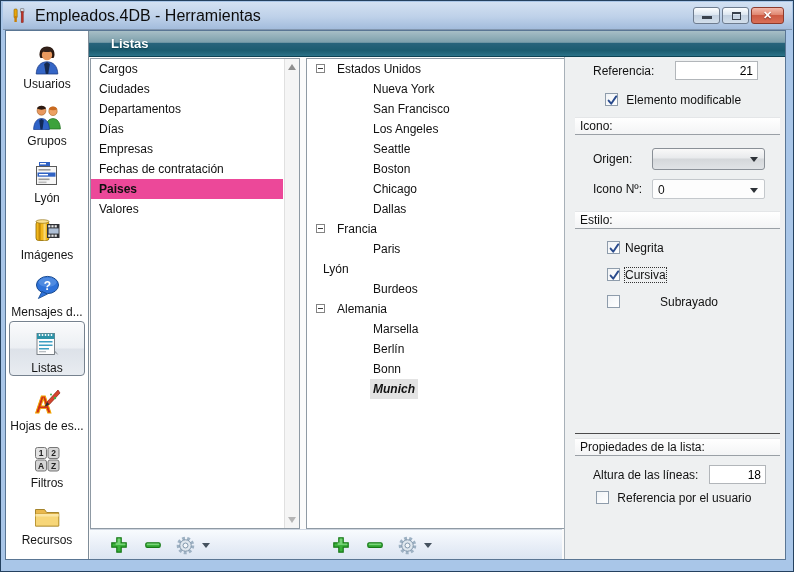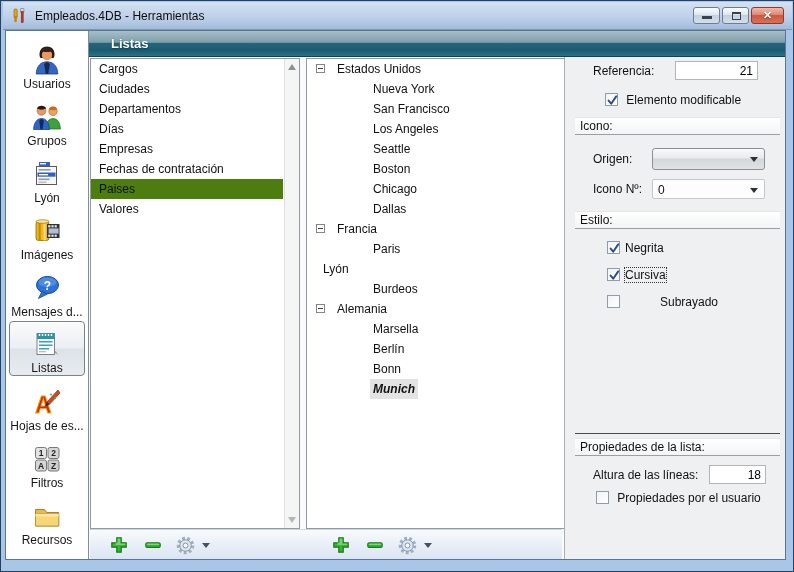--- a/index.html
+++ b/index.html
@@ -3,21 +3,21 @@
 <meta charset="utf-8">
 <style>
   html,body{margin:0;padding:0;background:#d8d8d8;}
   *{box-sizing:border-box;font-family:"Liberation Sans",sans-serif;}
   .window{position:relative;width:794px;height:572px;background:#a9c6e8;border:1px solid #24415f;overflow:hidden;}
   
   .titlebar{position:absolute;left:2px;top:1px;width:789px;height:28px;
     background:linear-gradient(180deg,#d3e1f2 0%,#bed1e9 55%,#a3bcdc 100%);
     display:flex;align-items:center;border-bottom:1px solid #8296ae;}
   .app-icon{width:18px;height:18px;margin:0 6px 0 8px;flex:none;}
-  .title-text{font-size:12px;color:#0c0c0c;white-space:nowrap;}
+  .title-text{font-size:16px;color:#0c0c0c;white-space:nowrap;}
   .win-btns{position:absolute;right:8px;top:5px;display:flex;gap:2px;}
   .win-btn{width:27px;height:17px;border:1px solid #6e7c8f;border-radius:3px;
     background:linear-gradient(180deg,#fdfeff 0%,#dce6f0 45%,#c2d0e0 50%,#d3dfeb 100%);
     position:relative;cursor:default;}
   .win-btn.close{width:33px;border:1px solid #8c3a2c;
     background:linear-gradient(180deg,#f3b8a9 0%,#e08771 45%,#cd5a43 50%,#d96f57 100%);}
   .glyph-min{position:absolute;left:8px;bottom:4px;width:10px;height:3px;background:#38414d;}
   .glyph-max{position:absolute;left:9px;top:4px;width:9px;height:8px;border:1px solid #38414d;border-top:2px solid #38414d;background:transparent;}
   .glyph-close{position:absolute;left:0;top:1px;width:100%;text-align:center;color:#fff;font-size:11px;font-weight:bold;text-shadow:0 1px 1px #7d2a1d;}
   
@@ -38,21 +38,21 @@
   .header-title{color:#ffffff;font-size:13px;font-weight:bold;margin-left:22px;text-shadow:0 1px 2px #0a3b4a;}
   
   .panel{position:absolute;top:27px;height:471px;background:#ffffff;border:1px solid #8f9aa4;}
   .list-panel{left:84px;width:210px;}
   .tree-panel{left:300px;width:296px;}
   .vscroll{position:absolute;right:0;top:0;bottom:0;width:15px;background:#f5f5f5;border-left:1px solid #e0e0e0;}
   .arr{position:absolute;left:3px;width:0;height:0;border-left:4.5px solid transparent;border-right:4.5px solid transparent;}
   .arr.up{top:5px;border-bottom:6px solid #8f8f8f;}
   .arr.down{bottom:5px;border-top:6px solid #b5b5b5;}
   .list-row{height:20px;line-height:20px;padding-left:8px;font-size:12px;color:#101010;margin-right:16px;white-space:nowrap;overflow:hidden;}
-  .list-row.selected{background:#4d7c0f;}
+  .list-row.selected{background:#ec4899;font-weight:bold;}
   .tree-row{height:20px;line-height:20px;font-size:12px;color:#101010;position:relative;white-space:nowrap;}
   .tree-row .expander{position:absolute;left:9px;top:5px;width:9px;height:9px;border:1px solid #848484;background:#fff;}
   .expander .minus{position:absolute;left:1px;top:3px;width:5px;height:1px;background:#3c3c3c;}
   .tree-row.root .tree-label{margin-left:27px;}
   .tree-row.child .tree-label{margin-left:63px;}
   .tree-label{display:inline-block;padding:0 3px;}
   .tree-label.selected-item{background:#e3e3e3;font-weight:bold;font-style:italic;}
   
   .props{position:absolute;left:558px;top:26px;width:221px;height:502px;background:#eef0f1;border-left:1px solid #a7b0b8;font-size:12px;color:#111;}
   .prow{position:absolute;left:0;width:100%;}
@@ -343,21 +343,21 @@
 
       <div class="group-head" style="top:381px;">Propiedades de la lista:</div>
 
       <div class="prow" style="top:408px;">
         <span class="plabel" style="left:28px;top:3px;">Altura de las líneas:</span>
         <input class="pinput" style="left: 144px; top: 0px; width: 57px;" value="18">
       </div>
 
       <div class="prow" style="top:434px;left:31px;">
         <span class="checkbox"></span>
-        <span class="check-label">Propiedades por el usuario</span>
+        <span class="check-label">Referencia por el usuario</span>
       </div>
     </div>
 
     <div class="toolbar">
       <span class="tbtn" style="left:18px;">
           <svg viewBox="0 0 18 18">
             <path d="M6.8 1.8h4.4v5h5v4.4h-5v5H6.8v-5h-5V6.8h5z" fill="#3bb13b" stroke="#187a18" stroke-width="1.2"></path>
             <path d="M7.6 2.6h2.8v5h5v1.4h-9.8V6.6h2z" fill="#8adf8a" opacity="0.75"></path>
           </svg>
         </span>

